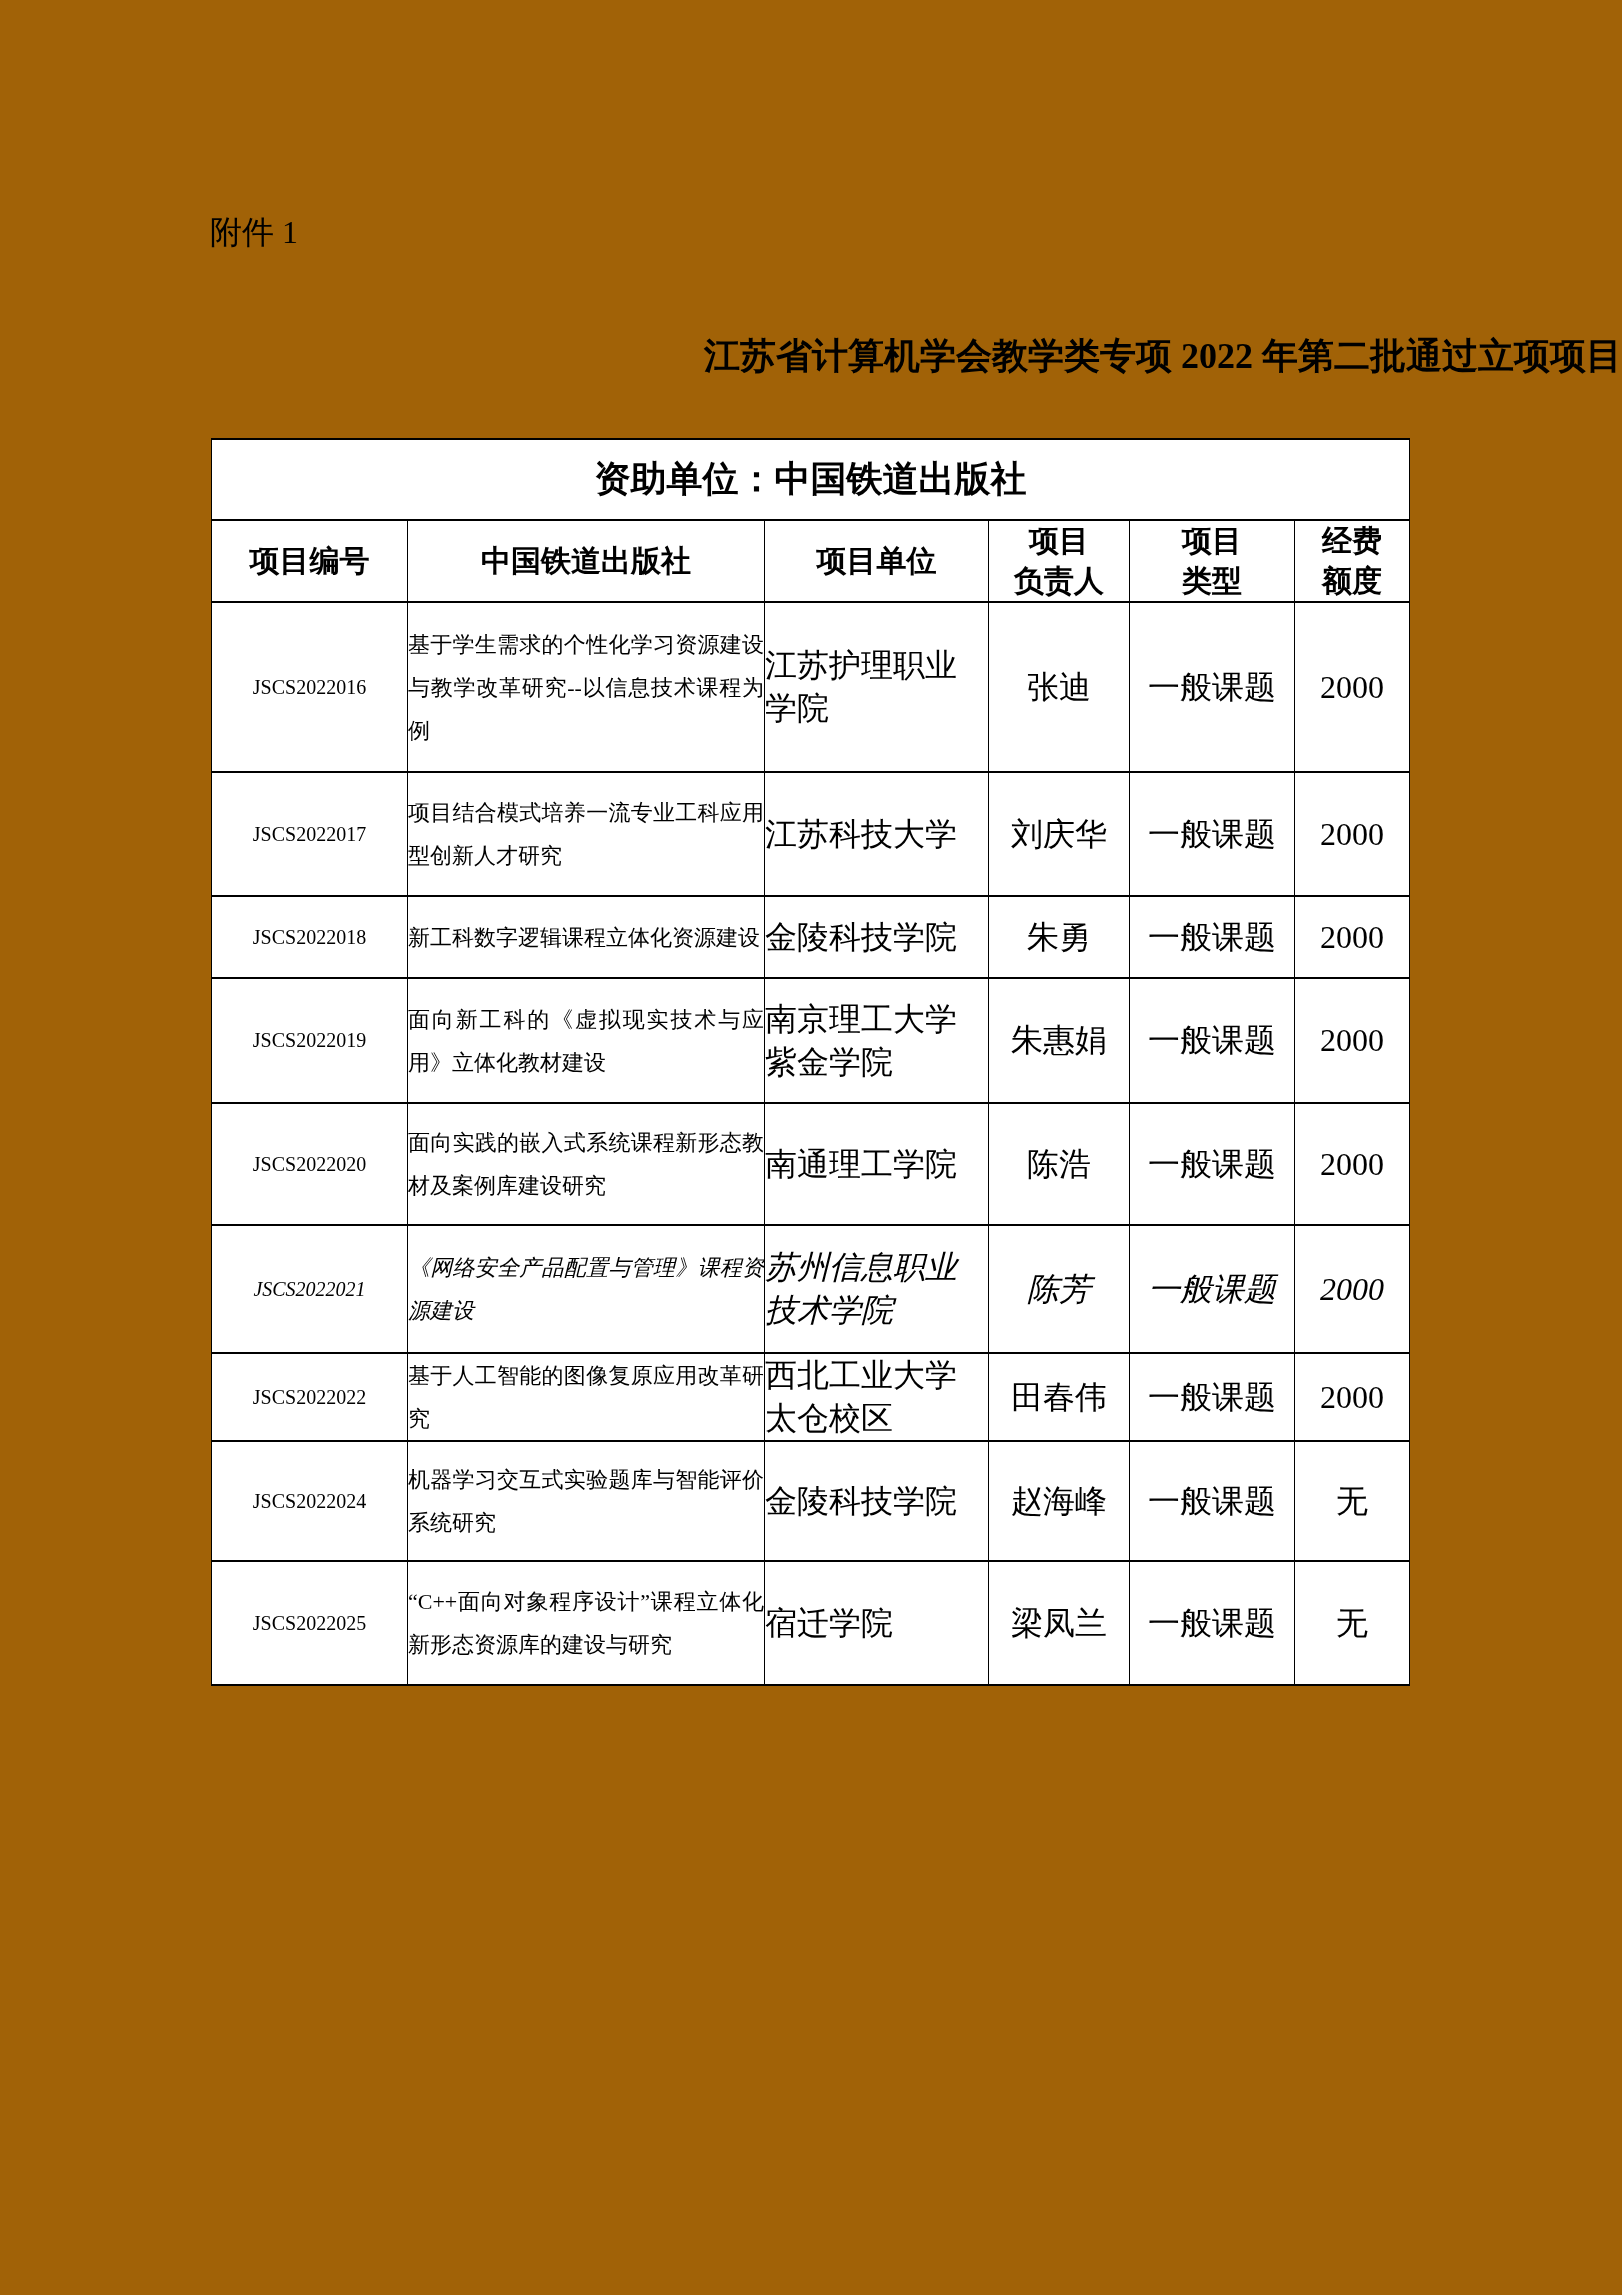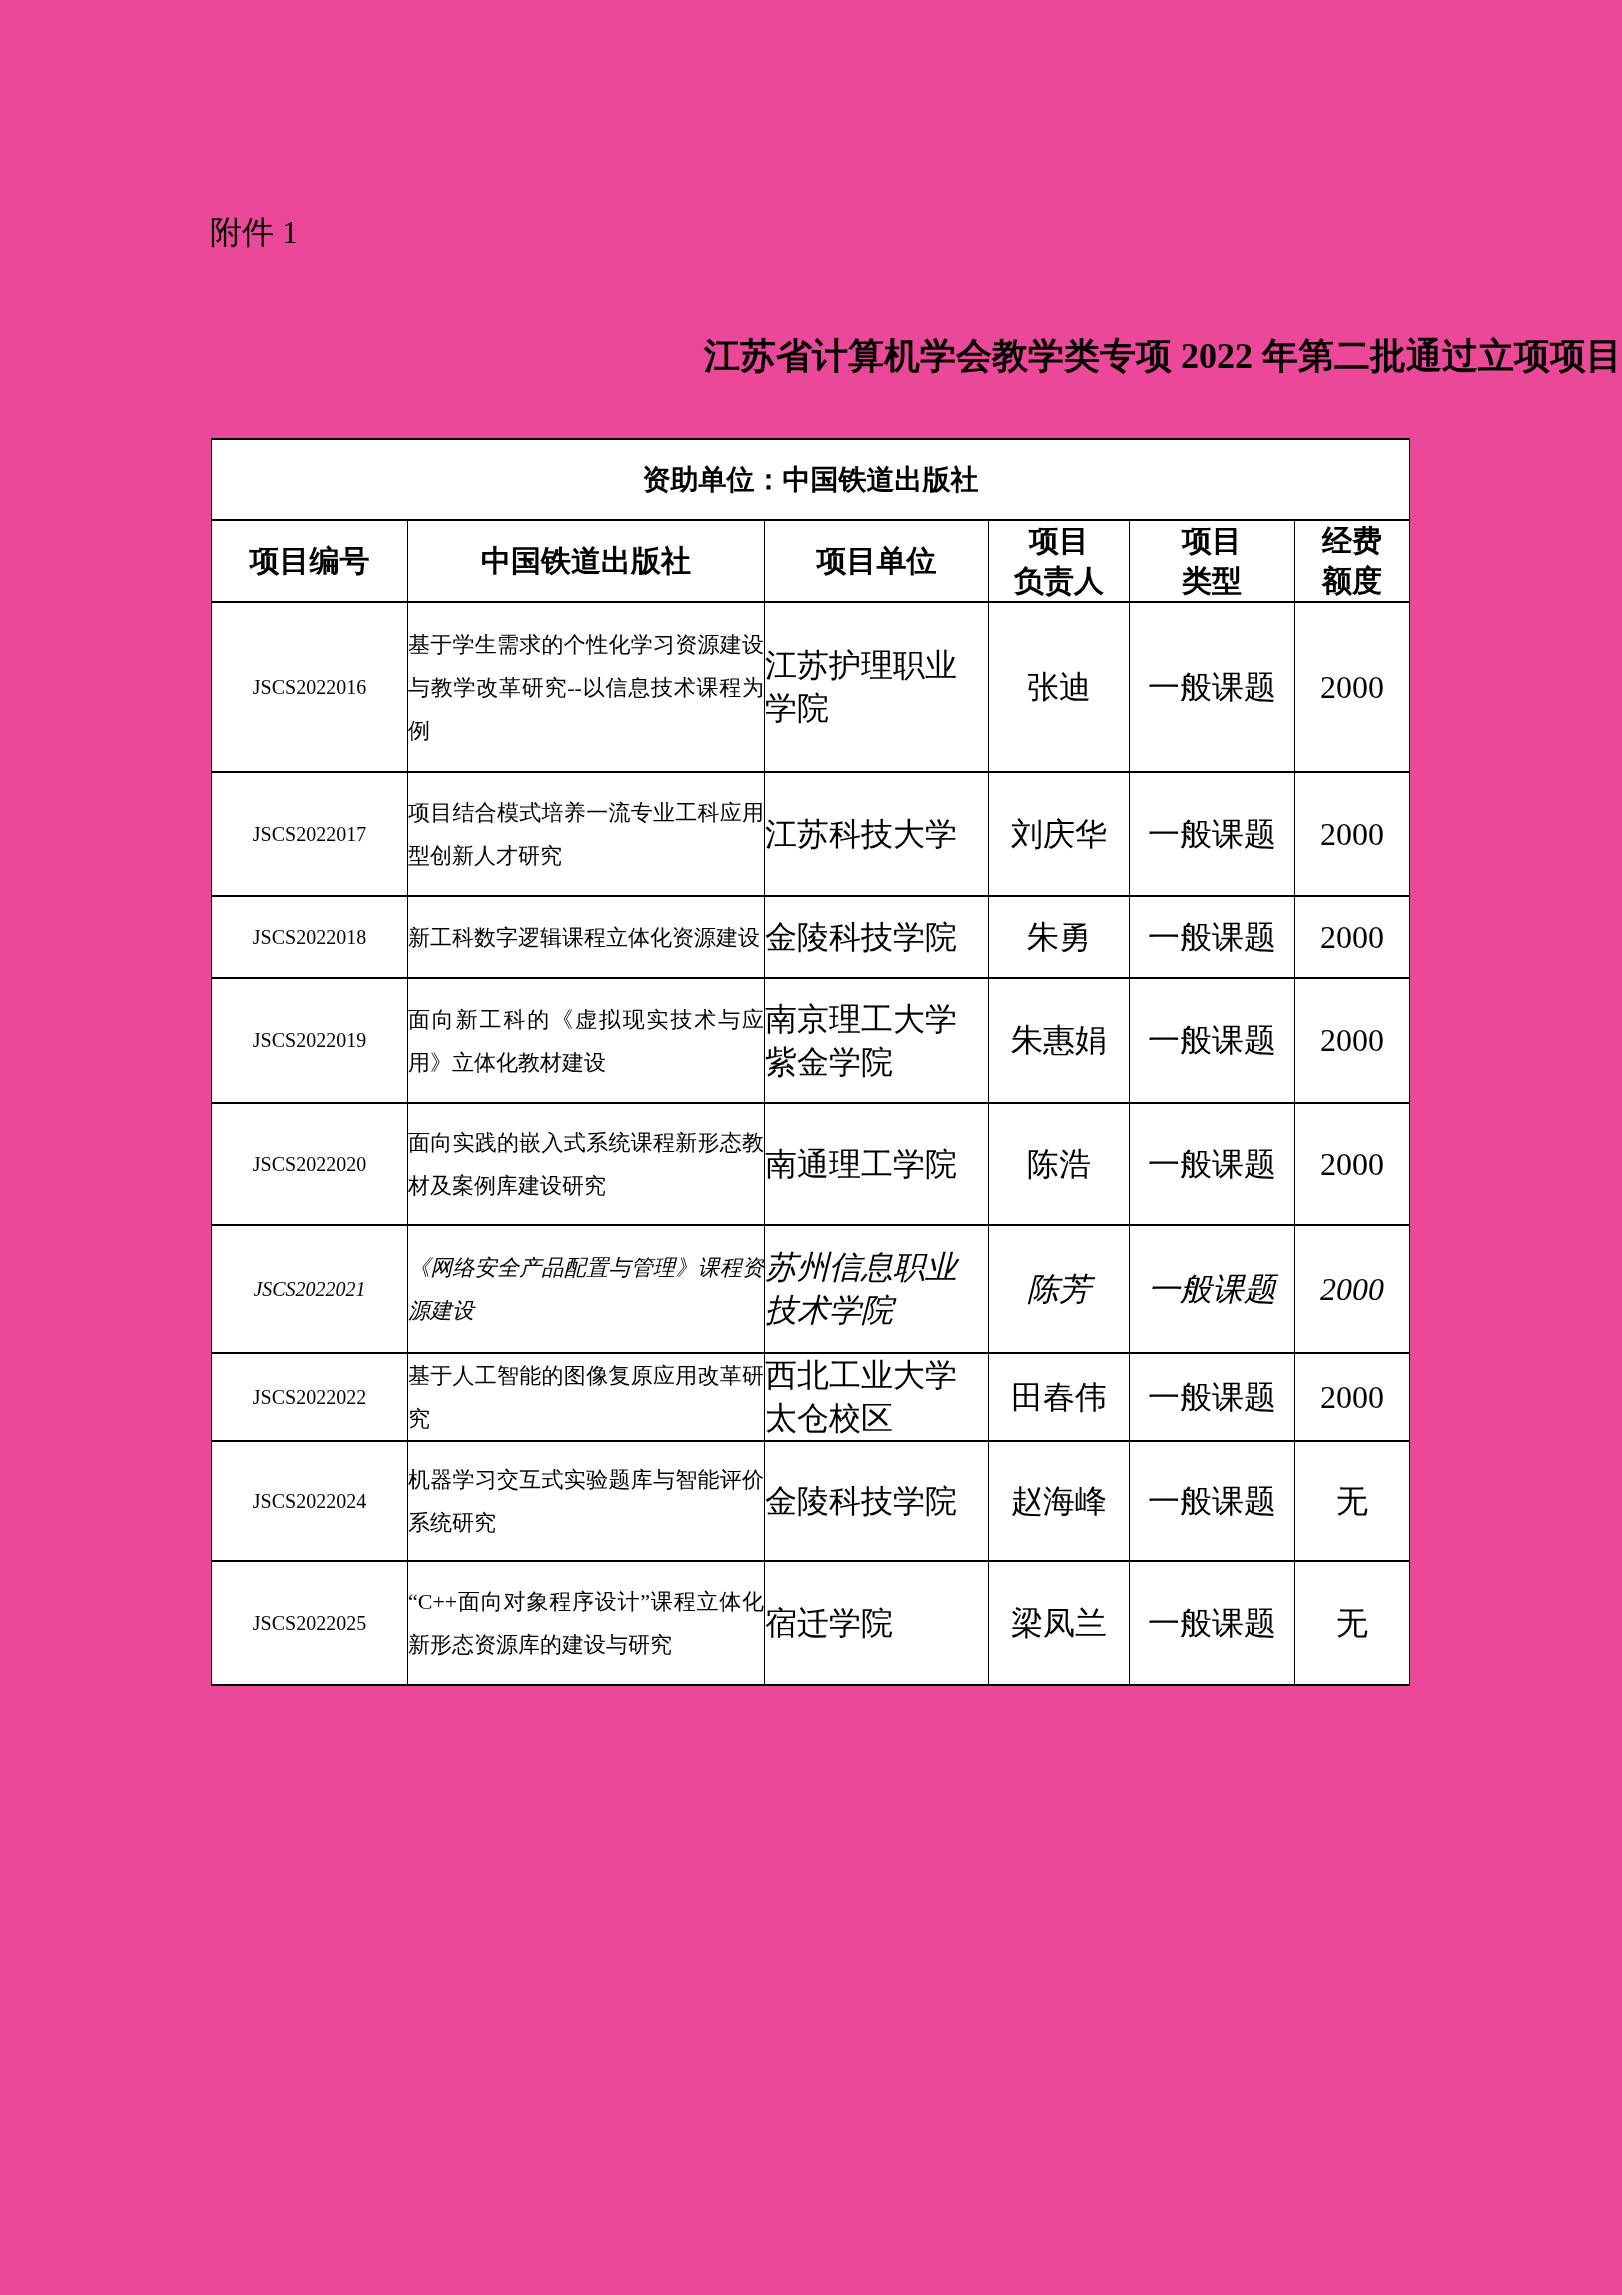--- a/index.html
+++ b/index.html
@@ -4,21 +4,21 @@
 <style>
   html, body {
     margin: 0;
     padding: 0;
     background: #ffffff;
   }
   .page {
     position: relative;
     width: 1622px;
     height: 2295px;
-    background: #ec4899;
+    background: #a16207;
     color: #000000;
     font-family: "Liberation Serif", "DejaVu Serif", serif;
     overflow: hidden;
   }
   .attachment {
     padding-top: 212px;
     margin-left: 210px;
     font-size: 32px;
     line-height: 41px;
     font-family: "Liberation Serif", "DejaVu Serif", serif;
@@ -46,21 +46,21 @@
     border-bottom: 2.4px solid #000000;
     vertical-align: middle;
     padding: 0;
     overflow: hidden;
   }
   tr.sponsor-row td {
     height: 79px;
     text-align: center;
     font-family: "Liberation Sans", "DejaVu Sans", sans-serif;
     font-weight: bold;
-    font-size: 28px;
+    font-size: 36px;
   }
   tr.header-row th {
     height: 80px;
     text-align: center;
     font-family: "Liberation Sans", "DejaVu Sans", sans-serif;
     font-weight: bold;
     font-size: 30px;
     line-height: 40px;
     white-space: pre-line;
   }

